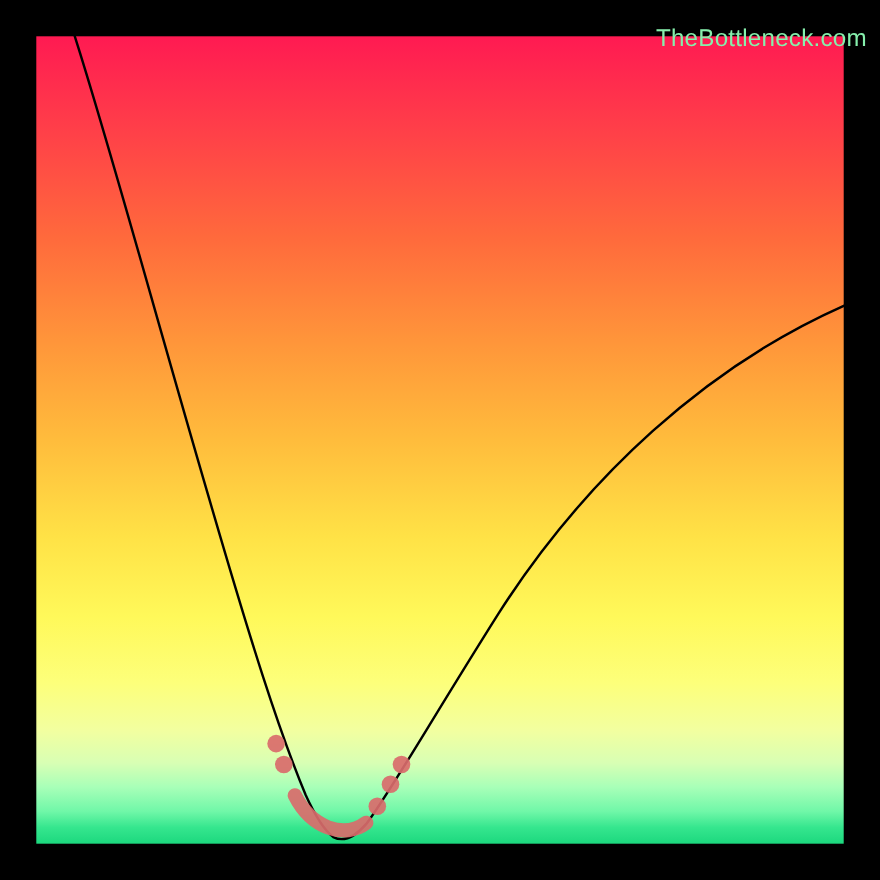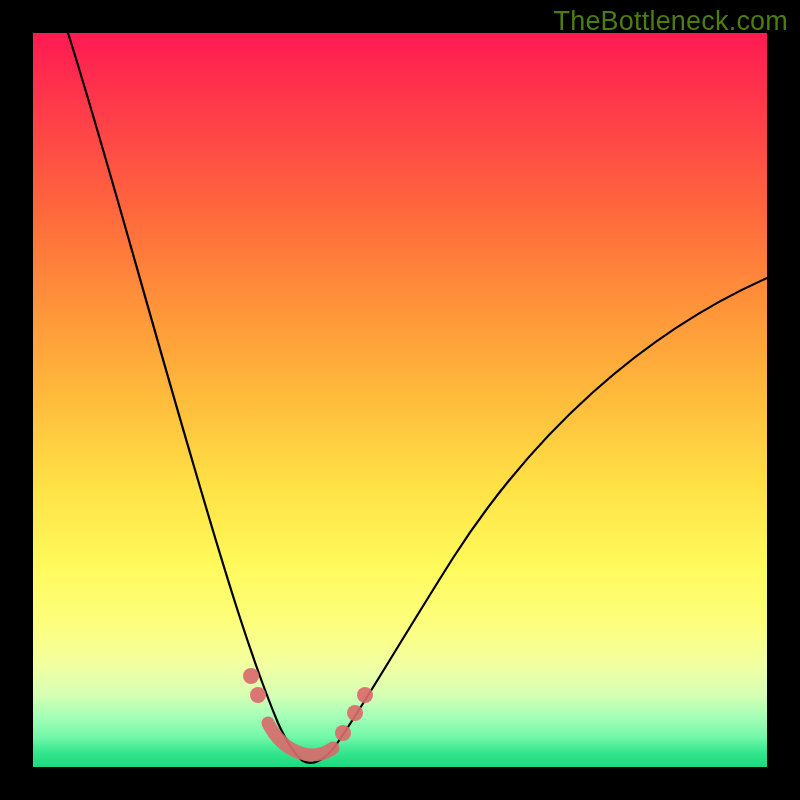--- a/index.html
+++ b/index.html
@@ -39,24 +39,24 @@
       #f2ffa0 86%,
       #d8ffb4 90%,
       #a8ffb8 93%,
       #70f7a8 96%,
       #35e68e 98%,
       #1cd87e 100%
     );
   }
   .watermark {
     position: absolute;
-    top: 6px;
+    top: 22px;
     right: 12px;
-    color: #4d7c0f;
-    font-size: 27px;
+    color: #86efac;
+    font-size: 22px;
     letter-spacing: 0.2px;
     user-select: none;
   }
   svg.curve {
     position: absolute;
     left: 0;
     top: 0;
     width: 734px;
     height: 734px;
     overflow: visible;

